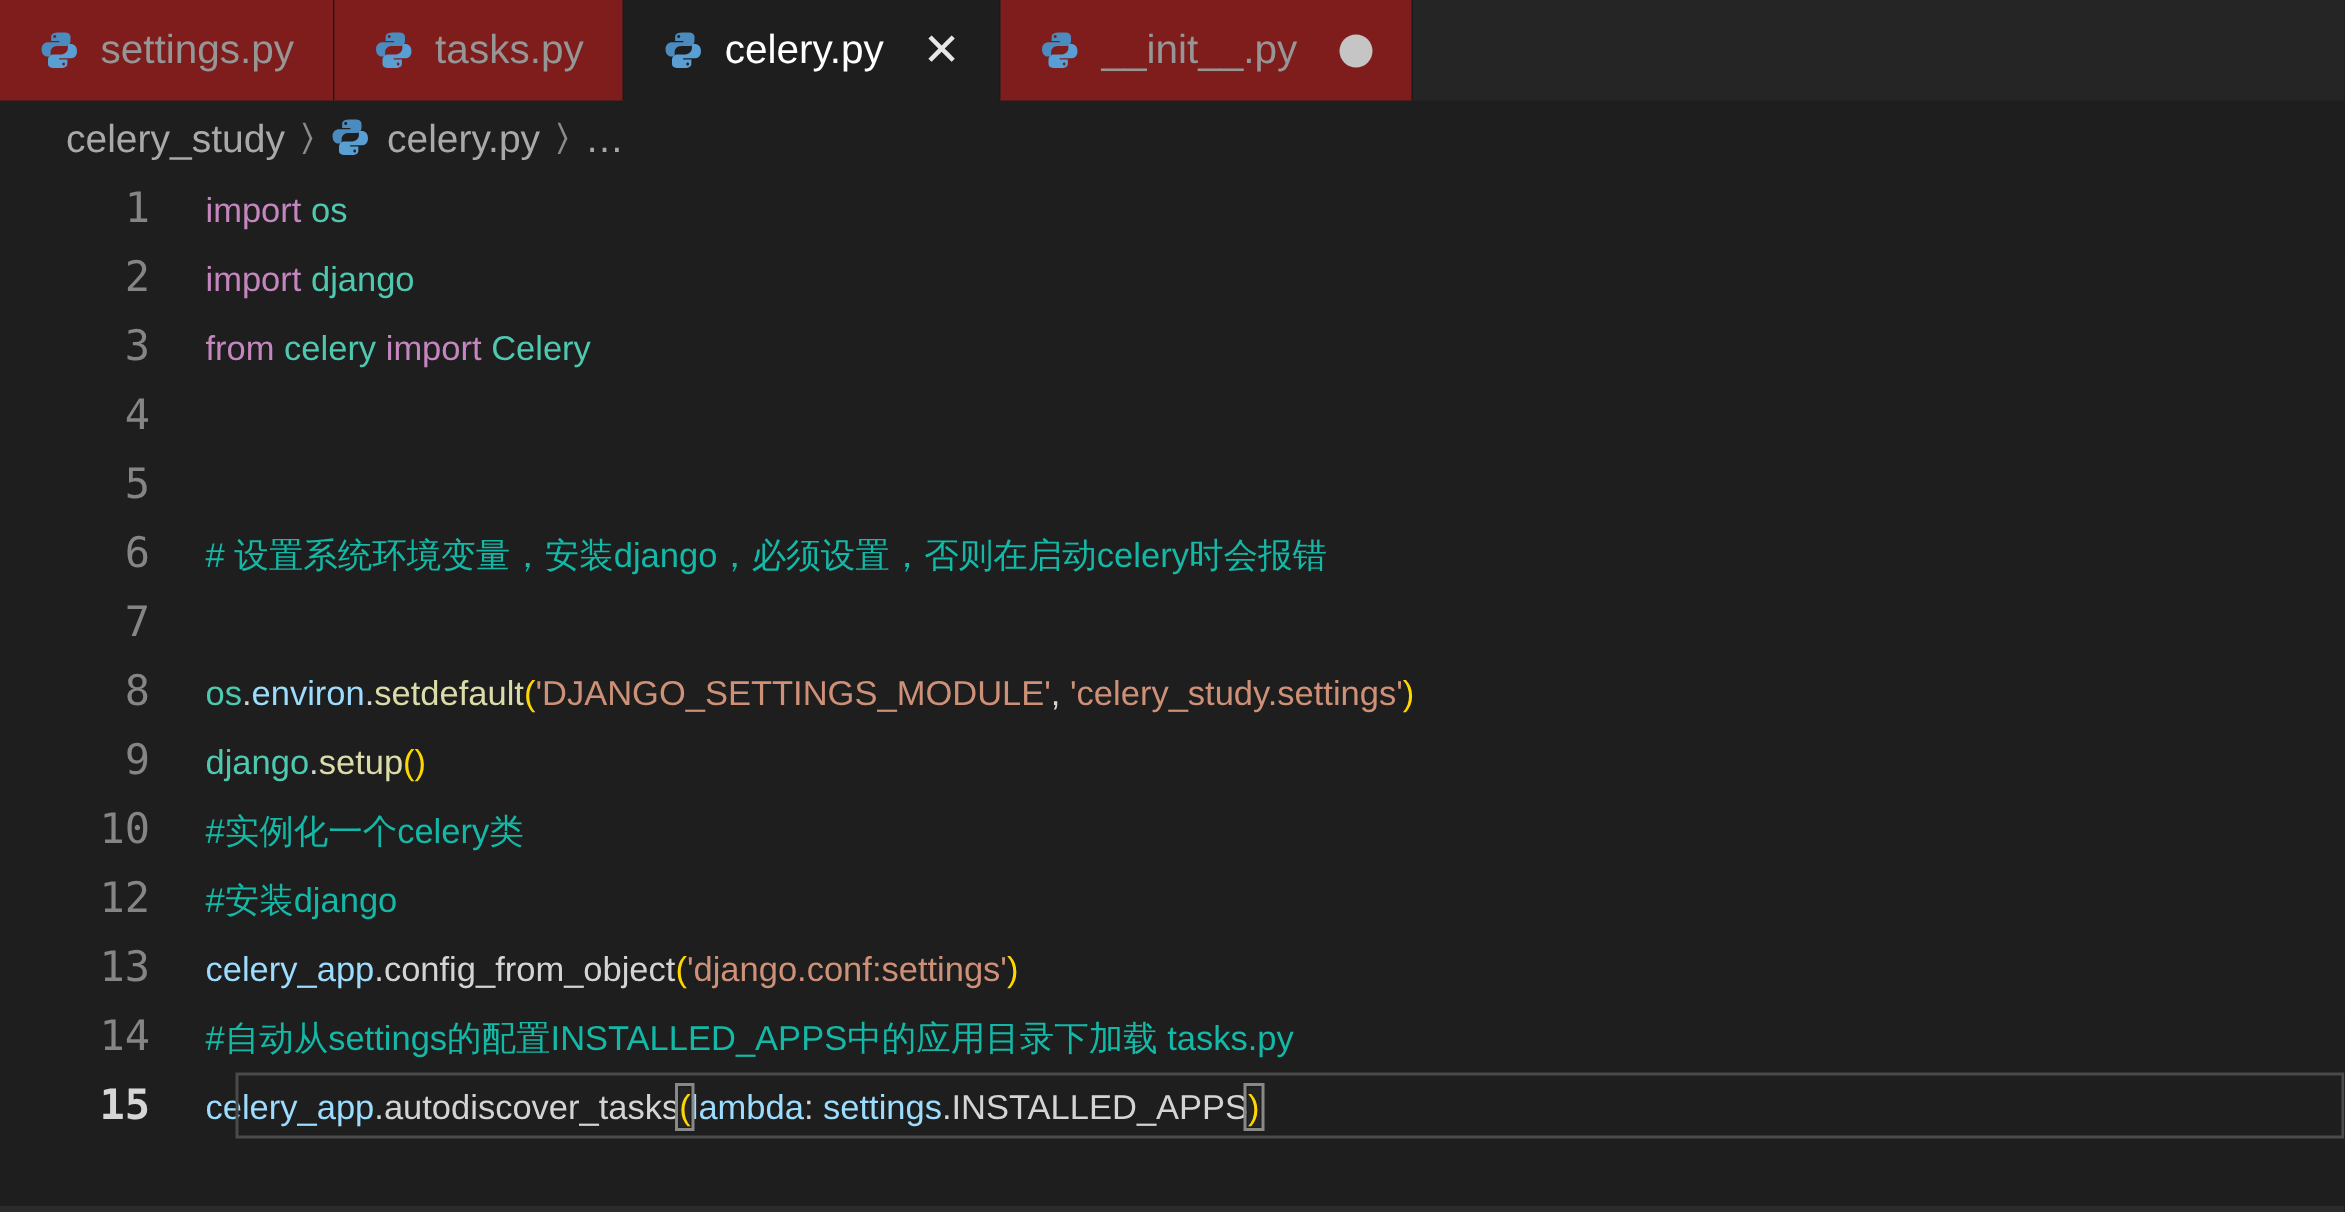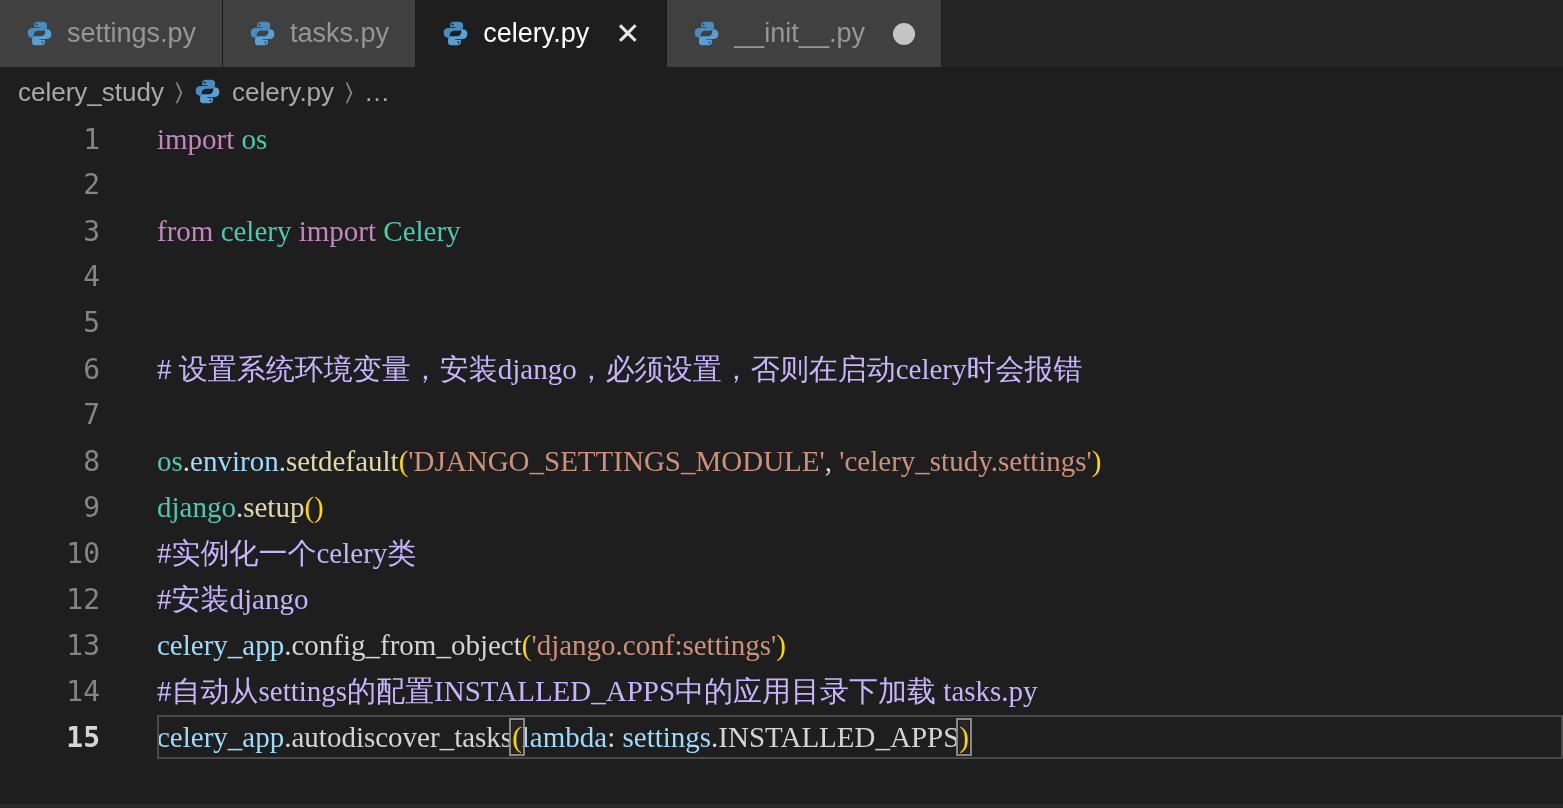--- a/index.html
+++ b/index.html
@@ -15,21 +15,21 @@
     display: flex;
     height: 67px;
     background: #252526;
     align-items: stretch;
   }
   .tab {
     display: flex;
     align-items: center;
     gap: 14px;
     padding: 0 26px;
-    background: #404040;
+    background: #7f1d1d;
     border-right: 1px solid #1b1b1b;
     font-family: "Liberation Sans", sans-serif;
     font-size: 27px;
     color: #969696;
     position: relative;
     white-space: nowrap;
   }
   .tab.active {
     background: #1e1e1e;
     color: #ffffff;
@@ -51,21 +51,21 @@
     flex: 0 0 22px;
   }
   .tabbar-filler { flex: 1 1 auto; background: #252526; }
 
   
   .breadcrumb {
     height: 49px;
     background: #1e1e1e;
     display: flex;
     align-items: center;
-    padding-left: 18px;
+    padding-left: 44px;
     gap: 11px;
     font-family: "Liberation Sans", sans-serif;
     font-size: 26px;
     color: #a9a9a9;
     white-space: nowrap;
   }
   .crumb { line-height: 1; }
   .crumb-sep { color: #8a8a8a; font-size: 24px; line-height: 1; }
   .crumb-icon { display: flex; align-items: center; }
 
@@ -86,44 +86,44 @@
     width: 100px;
     flex: 0 0 100px;
     text-align: right;
     color: #858585;
     font-size: 28px;
     font-family: "DejaVu Sans Mono", monospace;
     line-height: 46px;
   }
   .code-line.current .gutter { color: #d6d6d6; font-weight: bold; }
   .code {
-    margin-left: 57px;
-    font-size: 29px;
-    font-family: Liberation Serif, serif;
+    margin-left: 37px;
+    font-size: 23px;
+    font-family: Liberation Sans, sans-serif;
     line-height: 46px;
     white-space: pre;
   }
   .current-line-box {
     position: absolute;
     left: 157px;
     right: 0px;
     top: 1px;
     bottom: 1px;
     border: 2px solid #4a4a4a;
     pointer-events: none;
   }
 
   
   .kw       { color: #c586c0; }
   .ident    { color: #4ec9b0; }
   .var      { color: #9cdcfe; }
   .fn       { color: #dcdcaa; }
   .plain    { color: #d4d4d4; }
   .str      { color: #ce9178; }
-  .cmt      { color: #c4b5fd; text-align: right; }
+  .cmt      { color: #14b8a6; text-align: right; }
   .punc     { color: #d4d4d4; }
   .bracket  { color: #ffd700; }
   .op       { color: #d4d4d4; }
 
   .bracket-match {
     outline: 2px solid #888888;
     outline-offset: 1px;
     background: rgba(255,255,255,0.03);
   }
 
@@ -187,20 +187,21 @@
   </div>
 
 <div class="editor">
   <div id="code-lines">
       <div class="code-line">
         <div class="gutter">1</div>
         <div class="code"><span class="kw">import</span><span class="plain"> </span><span class="ident">os</span></div>
       </div>
       <div class="code-line">
         <div class="gutter">2</div>
+        <div class="code"><span class="kw">import</span><span class="plain"> </span><span class="ident">django</span></div>
       </div>
       <div class="code-line">
         <div class="gutter">3</div>
         <div class="code"><span class="kw">from</span><span class="plain"> </span><span class="ident">celery</span><span class="plain"> </span><span class="kw">import</span><span class="plain"> </span><span class="ident">Celery</span></div>
       </div>
       <div class="code-line">
         <div class="gutter">4</div>
       </div>
       <div class="code-line">
         <div class="gutter">5</div>

